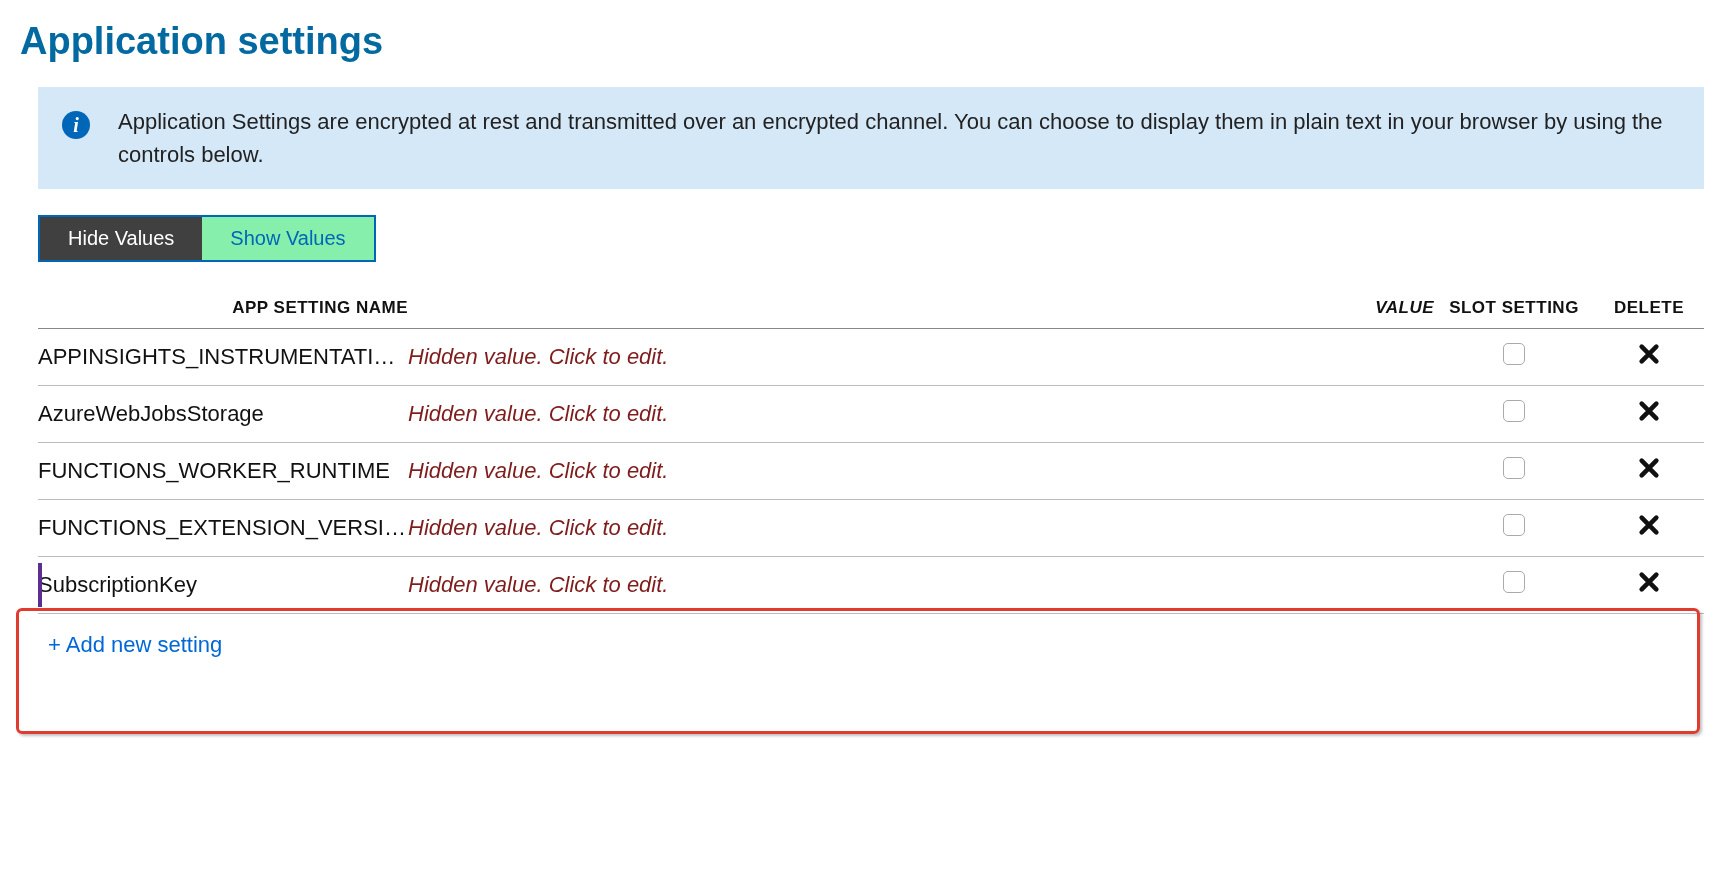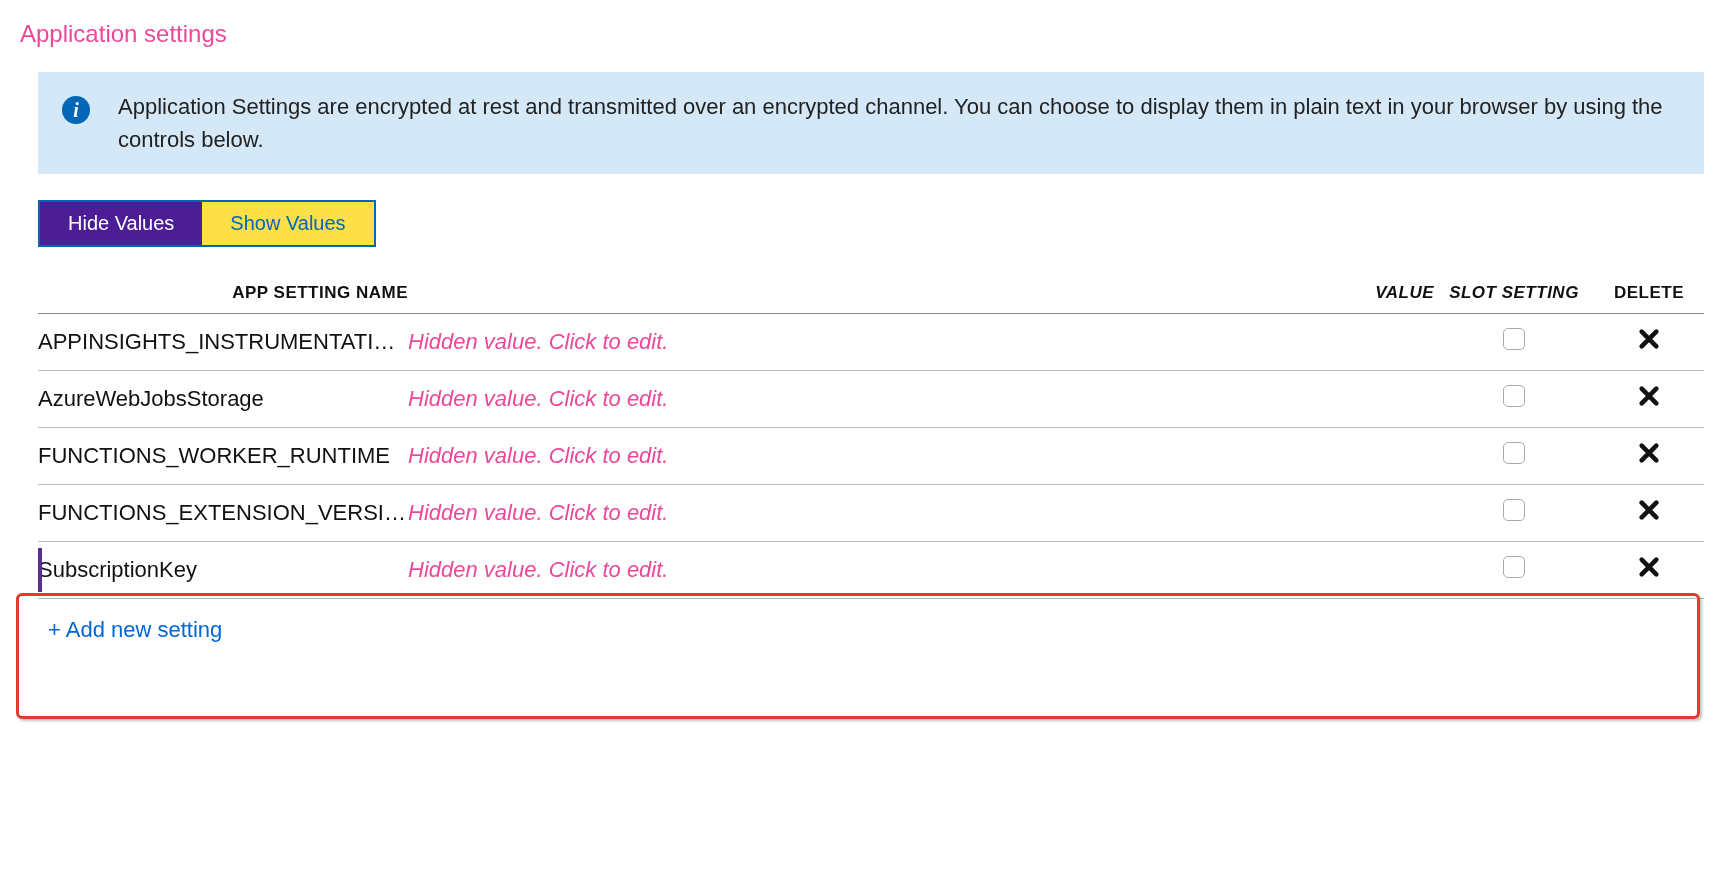--- a/index.html
+++ b/index.html
@@ -11,23 +11,23 @@
     font-size: 20px;
   }
   .page {
     width: 1724px;
     min-height: 876px;
     padding: 20px 20px 40px 20px;
     box-sizing: border-box;
   }
   h2.page-title {
     margin: 0 0 24px 0;
-    font-size: 24px;
-    font-weight: 400;
-    color: #ec4899;
+    font-size: 38px;
+    font-weight: 700;
+    color: #0369a1;
   }
   .content {
     padding-left: 18px;
   }
 
   
   .info-banner {
     background: #d5e8f7;
     display: flex;
     align-items: flex-start;
@@ -69,27 +69,27 @@
   .toggle-group {
     display: inline-flex;
     border: 2px solid #0067b8;
     margin-bottom: 28px;
   }
   .toggle-btn {
     padding: 10px 28px;
     font-size: 20px;
     font-weight: 400;
     border: none;
-    background: #fde047;
+    background: #86efac;
     color: #0067b8;
     cursor: pointer;
     font-family: inherit;
   }
   .toggle-btn.active {
-    background: #4c1d95;
+    background: #404040;
     color: #ffffff;
     text-align: center;
   }
 
   
   table.settings-table {
     width: 100%;
     border-collapse: collapse;
     table-layout: fixed;
   }
@@ -108,34 +108,34 @@
     text-align: center;
   }
   table.settings-table td {
     padding: 14px 0;
     border-bottom: 1px solid #bbb;
     vertical-align: middle;
     font-size: 22px;
   }
   .col-name  { width: 370px; padding-left: 10px; }
   .col-value { width: auto; font-style: italic; }
-  .col-slot  { width: 160px; text-align: center; font-style: italic; }
+  .col-slot  { width: 160px; text-align: center; }
   .col-del   { width: 110px; text-align: center; }
 
   td.col-name {
     padding-left: 10px;
     padding-right: 20px;
     white-space: nowrap;
     overflow: hidden;
     text-overflow: ellipsis;
     position: relative;
   }
   td.col-value {
     font-style: italic;
-    color: #ec4899;
+    color: #7f1d1d;
   }
   td.col-slot { text-align: center; }
   td.col-del  { text-align: center; }
 
   
   tr.highlighted td.col-name::before {
     content: "";
     position: absolute;
     left: 0;
     top: 10%;

